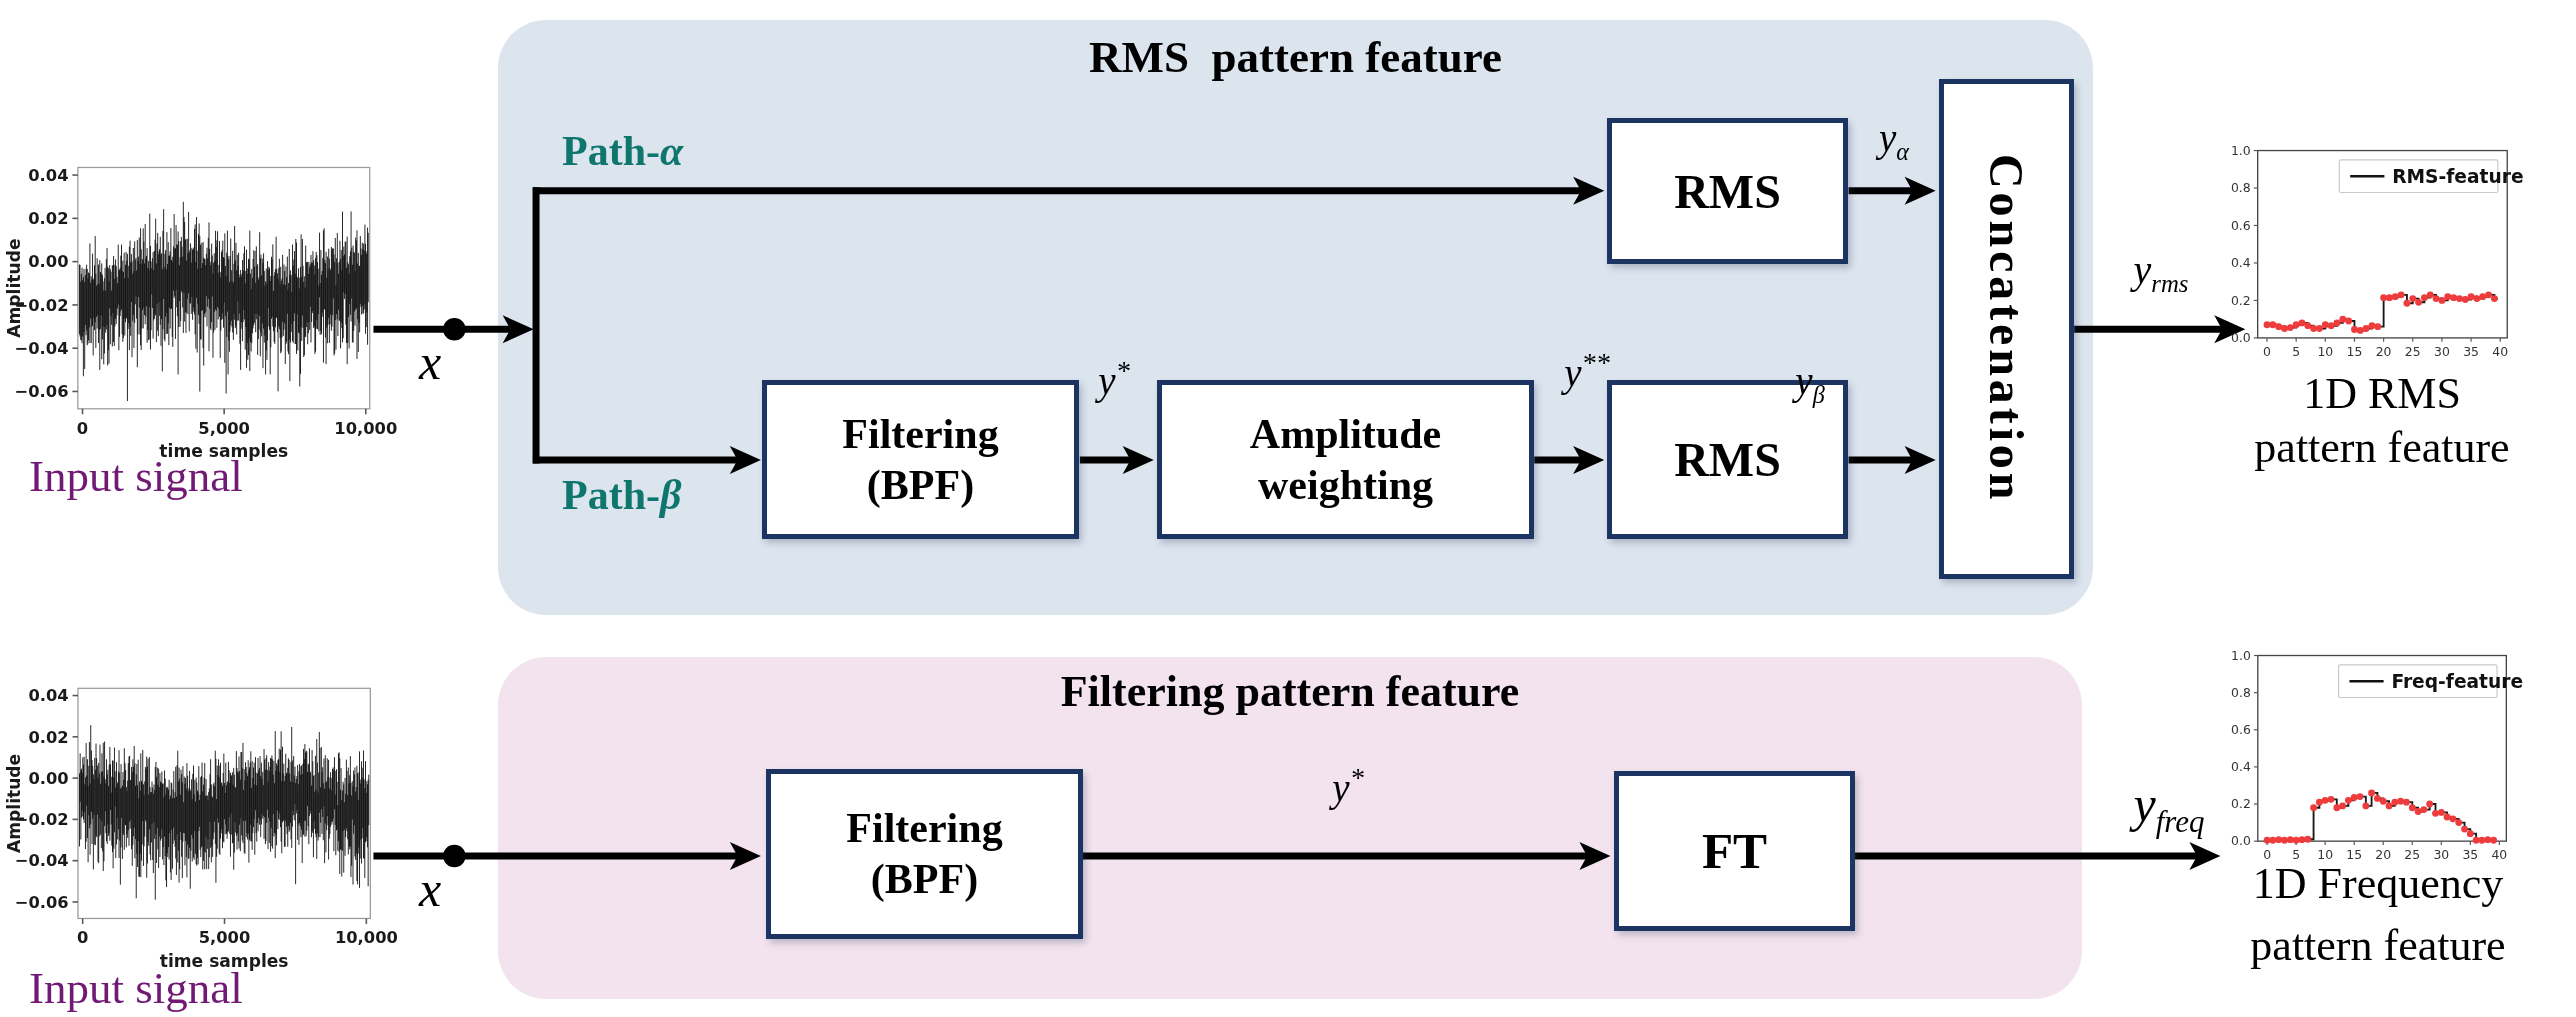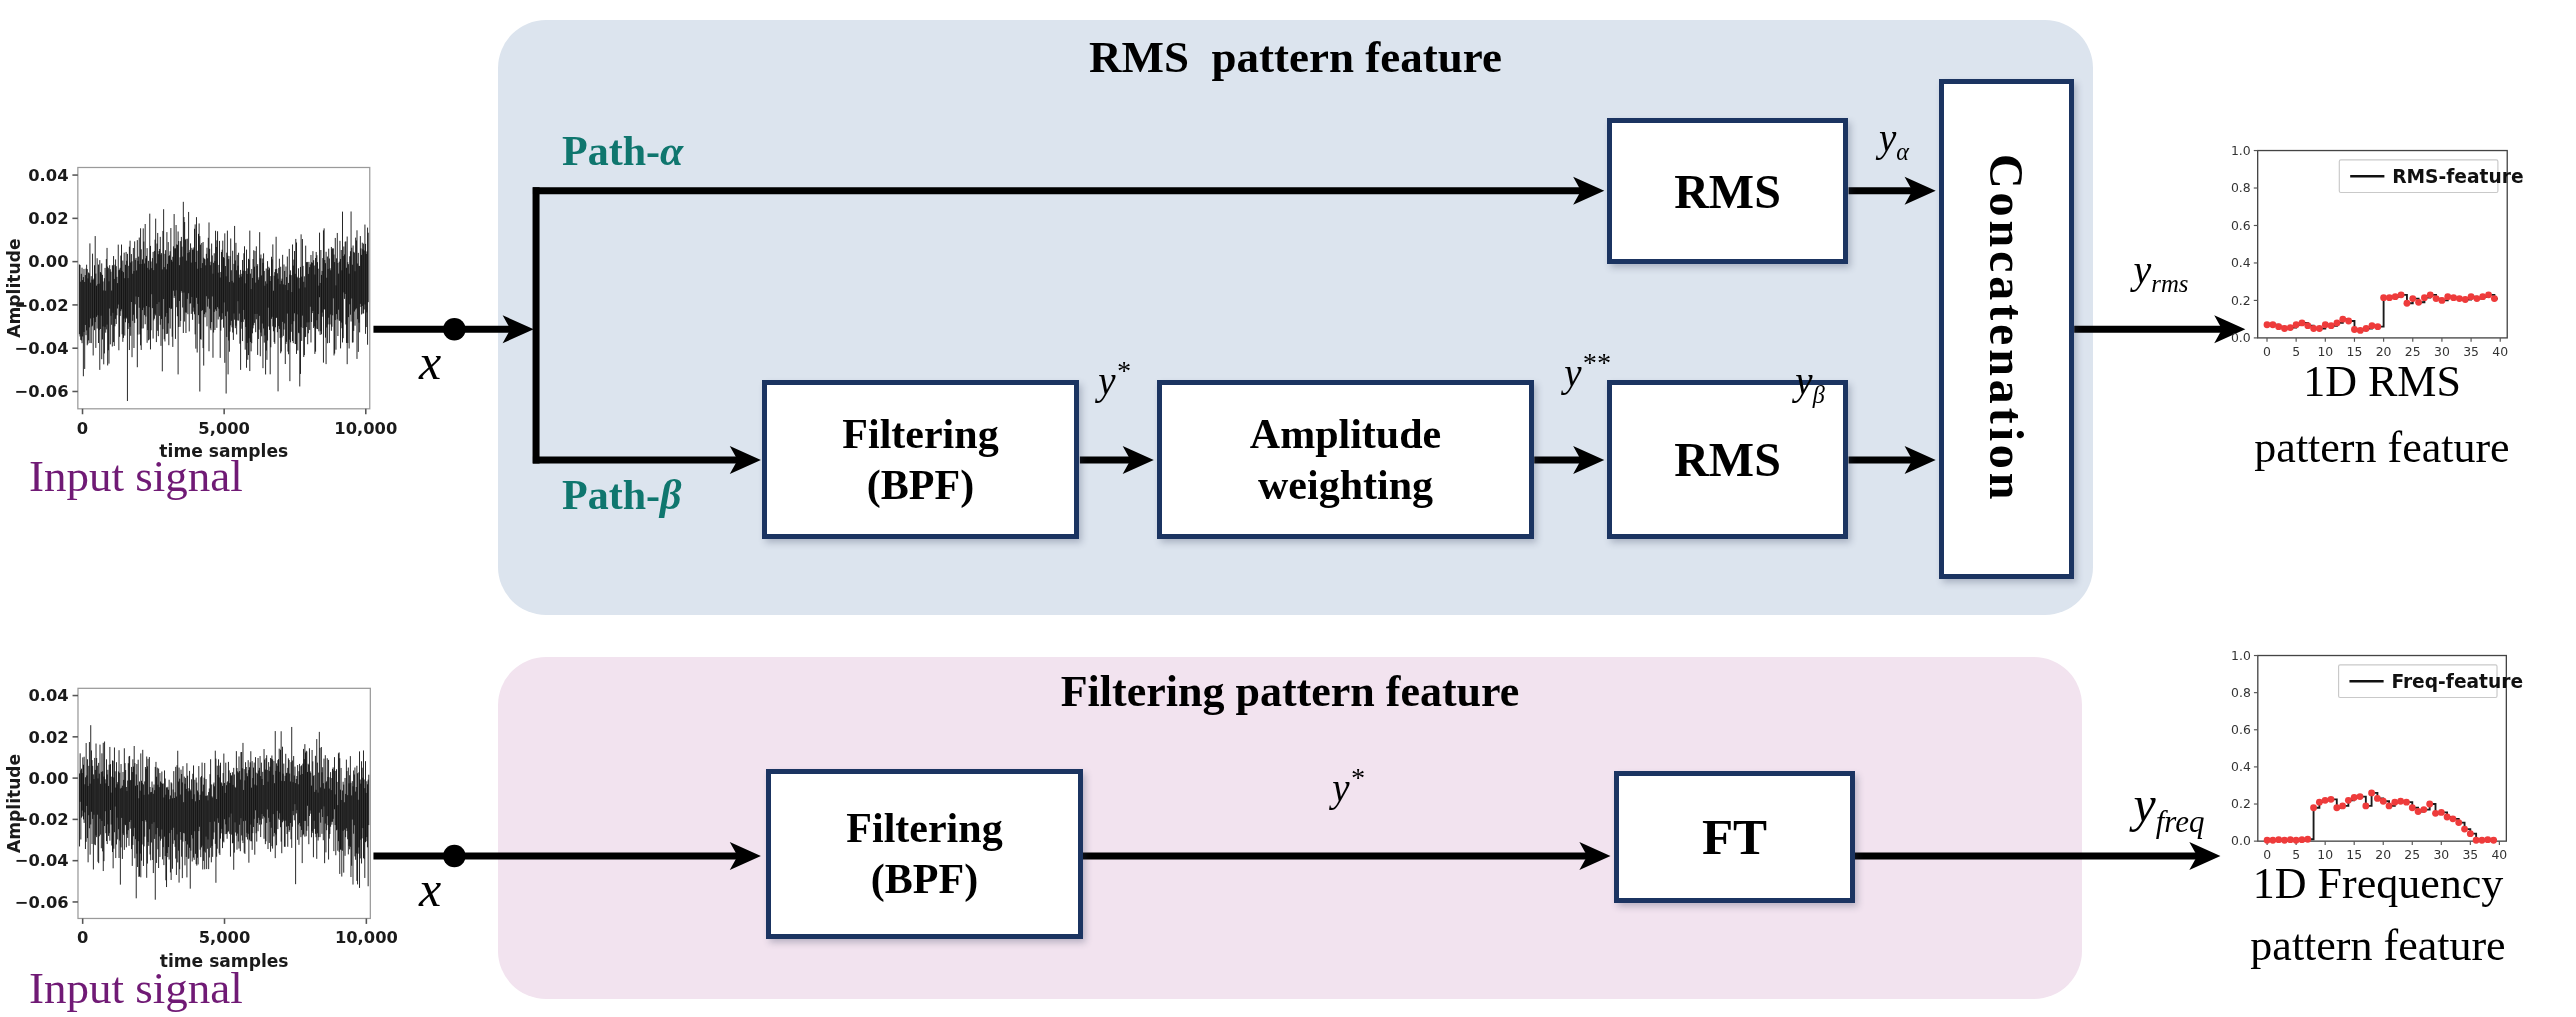--- a/index.html
+++ b/index.html
@@ -20,40 +20,40 @@
        box-sizing:border-box;display:flex;flex-direction:column;align-items:center;justify-content:center;
        font-weight:700;color:#000;box-shadow:3.1px 3.9px 7px rgba(50,60,90,.30);}
   .box span{display:block;text-align:center;}
   #box-rms-a{left:1607px;top:118px;width:241px;height:146px;font-size:48px;}
   #box-filt-top{left:762px;top:380px;width:317px;height:159px;font-size:42px;line-height:51px;}
   #box-amp{left:1157px;top:380px;width:377px;height:159px;font-size:42px;line-height:51px;}
   #box-rms-b{left:1607px;top:380px;width:241px;height:159px;font-size:48px;}
   #box-concat{left:1939px;top:79px;width:135px;height:500px;font-size:48px;}
   #box-concat span{writing-mode:vertical-rl;letter-spacing:3.9px;}
   #box-filt-bot{left:766px;top:769px;width:317px;height:170px;font-size:42px;line-height:51px;}
-  #box-ft{left:1614px;top:771px;width:241px;height:132px;font-size:51px;}
+  #box-ft{left:1614px;top:771px;width:241px;height:160px;font-size:51px;}
   .sig{position:absolute;z-index:2;font-style:italic;font-weight:400;font-size:39px;color:#000;
        transform:translateX(-50%);white-space:nowrap;}
   .sig sub{font-size:.62em;font-style:italic;line-height:0;}
   .sig sup{font-size:.72em;line-height:0;}
   #sig-x-top{left:430px;top:333px;font-size:50px;}
   #sig-x-bot{left:430px;top:860px;font-size:50px;}
   #sig-ystar-top{left:1114px;top:358px;}
   #sig-ydstar{left:1587px;top:350px;}
   #sig-yalpha{left:1894px;top:115px;}
   #sig-ybeta{left:1810px;top:358px;}
   #sig-yrms{left:2161px;top:246px;font-size:40px;}
   #sig-ystar-bot{left:1348px;top:765px;}
   #sig-yfreq{left:2169px;top:775px;font-size:50px;}
   .caption{position:absolute;z-index:2;text-align:left;font-weight:400;font-size:45px;color:#701a75;}
   #cap-input-top{left:29px;top:450px;width:389px;}
   #cap-input-bot{left:29px;top:962px;width:389px;}
   .chart-caption{position:absolute;z-index:2;text-align:center;font-weight:400;font-size:44px;color:#000;
                  transform:translateX(-50%);white-space:nowrap;}
-  #cap-rms-1{left:2382px;top:356px;}
+  #cap-rms-1{left:2382px;top:368px;}
   #cap-rms-2{left:2382px;top:422px;}
   #cap-freq-1{left:2378px;top:858px;}
   #cap-freq-2{left:2378px;top:920px;}
   .wave,.schart{position:absolute;z-index:2;}
   #wave-top{left:0;top:144px;width:397px;height:335px;}
   #wave-bot{left:0;top:665px;width:397px;height:311px;}
   #chart-rms{left:2213px;top:128px;width:363px;height:241px;}
   #chart-freq{left:2213px;top:633px;width:363px;height:233px;}
 </style>
 </head>

